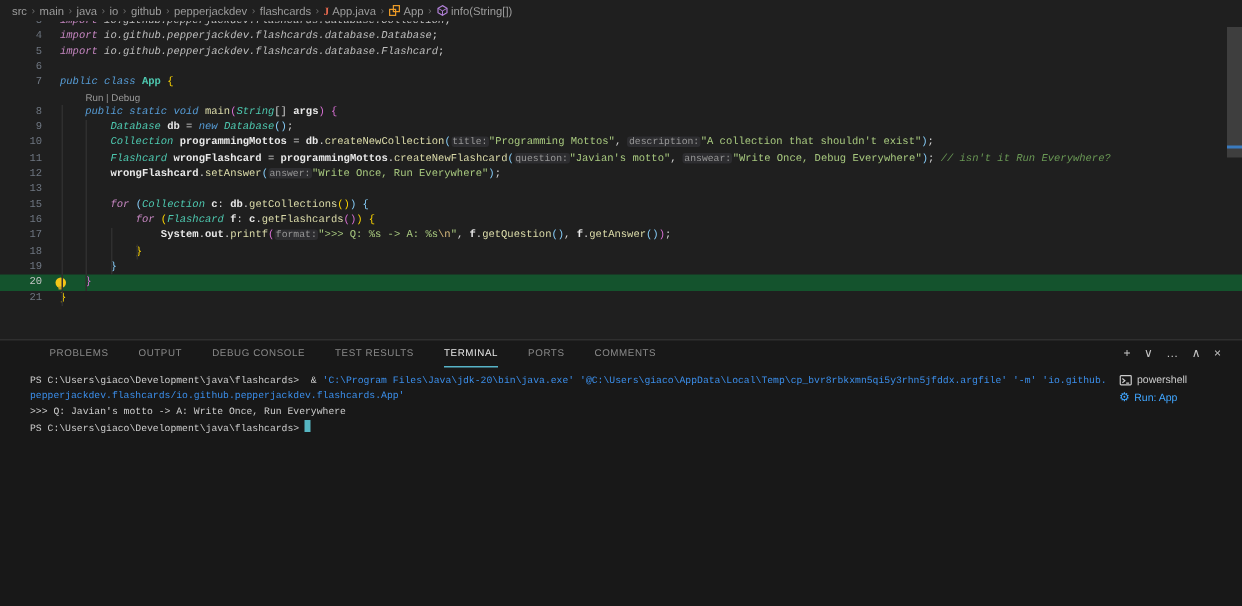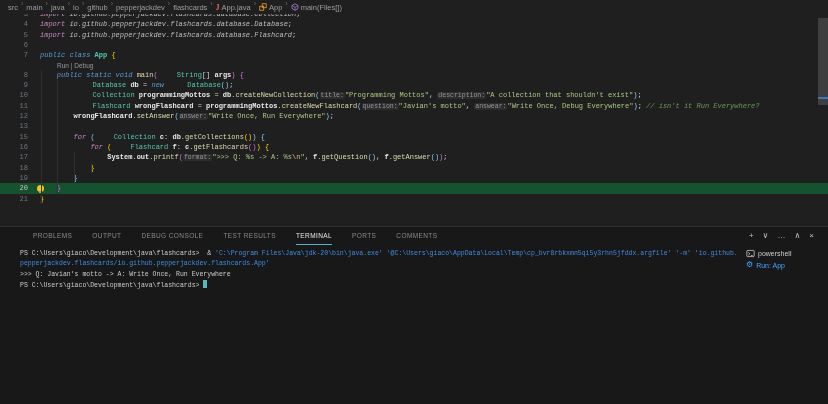--- a/index.html
+++ b/index.html
@@ -1,20 +1,20 @@
 <!DOCTYPE html>
 <html><head>
 <meta charset="utf-8">
 <style>
   html,body{margin:0;padding:0;background:#1f1f1f;}
   .app{position:relative;width:828px;height:404px;overflow:hidden;background:#1f1f1f;
        font-family:"Liberation Sans",sans-serif;-webkit-font-smoothing:antialiased;}
 
   
-  .breadcrumb{height:14px;display:flex;padding-left:8px;
+  .breadcrumb{height:14px;display:flex;align-items:center;padding-left:8px;
               font-size:7.5px;color:#9d9d9d;background:#1f1f1f;white-space:nowrap;}
   .bc-item{display:flex;align-items:center;gap:2px;cursor:pointer;}
   .bc-sep{color:#6b6b6b;margin:0 3px;font-size:7px;}
   .bc-java{color:#e8694f;font-weight:bold;font-size:7.5px;font-family:"Liberation Serif",serif;}
   .bc-ic{display:inline-block;width:8px;height:8px;}
 
   
   .editor{position:relative;height:212px;overflow:hidden;background:#1f1f1f;}
   .code-area{position:relative;margin-top:-5px;font-family:"Liberation Mono",monospace;
              font-size:7px;color:#d4d4d4;}
@@ -24,21 +24,21 @@
   .row.current{background:#14532d;justify-content:flex-end;}
   .row.current .ln{color:#c6c6c6;}
   .codelens{height:9px;line-height:9px;padding-left:57px;font-family:"Liberation Sans",sans-serif;
             font-size:6.5px;color:#999999;cursor:pointer;}
   .code{flex:1;}
   
   .tk-p{color:#d4d4d4;}
   .tk-kw{color:#569cd6;font-style:italic;margin-top:32px;}
   .tk-ctrl{color:#c586c0;font-style:italic;text-align:center;}
   .tk-imp{color:#bfbfbf;font-style:italic;}
-  .tk-type{color:#4ec9b0;margin-left:19px;}
+  .tk-type{color:#4ec9b0;font-style:italic;}
   .tk-typeb{color:#4ec9b0;font-weight:bold;}
   .tk-fn{color:#dcdcaa;}
   .tk-var{color:#e9e9e9;font-weight:bold;}
   .tk-str{color:#a8c97f;}
   .tk-esc{color:#d7ba7d;}
   .tk-cmt{color:#6a9955;font-style:italic;}
   .tk-b1{color:#ffd700;}
   .tk-b2{color:#da70d6;}
   .tk-b3{color:#87cefa;}
   .tk-h{color:#969696;background:#2d2d30;border-radius:2px;padding:0 1px;font-size:6.5px;}
@@ -115,21 +115,21 @@
           <rect x="6.5" y="1.5" width="8" height="8" fill="none" stroke="#ee9d28" stroke-width="1.6"></rect>
         </svg>
         <span>App</span>
       </span>
       <span class="bc-sep">›</span>
       <span class="bc-item">
         <svg viewBox="0 0 16 16" class="bc-ic">
           <path d="M8 1.5 L14 5 V11 L8 14.5 L2 11 V5 Z" fill="none" stroke="#b180d7" stroke-width="1.6"></path>
           <path d="M2 5 L8 8.5 L14 5 M8 8.5 V14.5" fill="none" stroke="#b180d7" stroke-width="1.3"></path>
         </svg>
-        <span>main(Files[])</span>
+        <span>info(String[])</span>
       </span>
     </div>
 
   <div class="editor">
     <div class="code-area" id="code-area">
         <div class="row"><span class="ln">3</span><span class="code"><span class="tk-ctrl">import </span><span class="tk-imp">io.github.pepperjackdev.flashcards.database.Collection</span><span class="tk-p">;</span></span></div>
         <div class="row"><span class="ln">4</span><span class="code"><span class="tk-ctrl">import </span><span class="tk-imp">io.github.pepperjackdev.flashcards.database.Database</span><span class="tk-p">;</span></span></div>
         <div class="row"><span class="ln">5</span><span class="code"><span class="tk-ctrl">import </span><span class="tk-imp">io.github.pepperjackdev.flashcards.database.Flashcard</span><span class="tk-p">;</span></span></div>
         <div class="row"><span class="ln">6</span><span class="code"></span></div>
         <div class="row"><span class="ln">7</span><span class="code"><span class="tk-kw">public class </span><span class="tk-typeb">App </span><span class="tk-b1">{</span></span></div>

